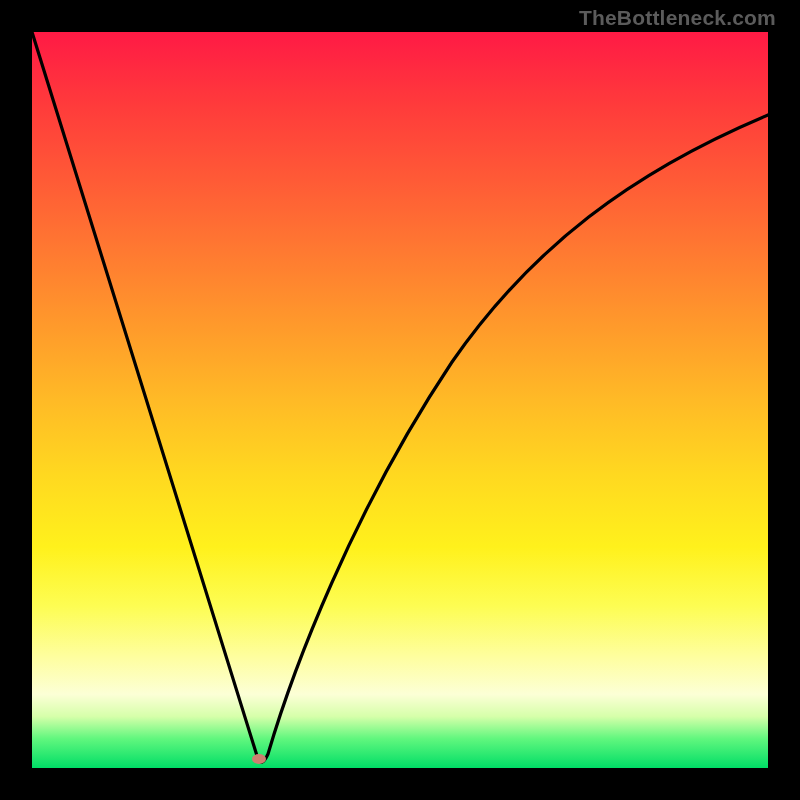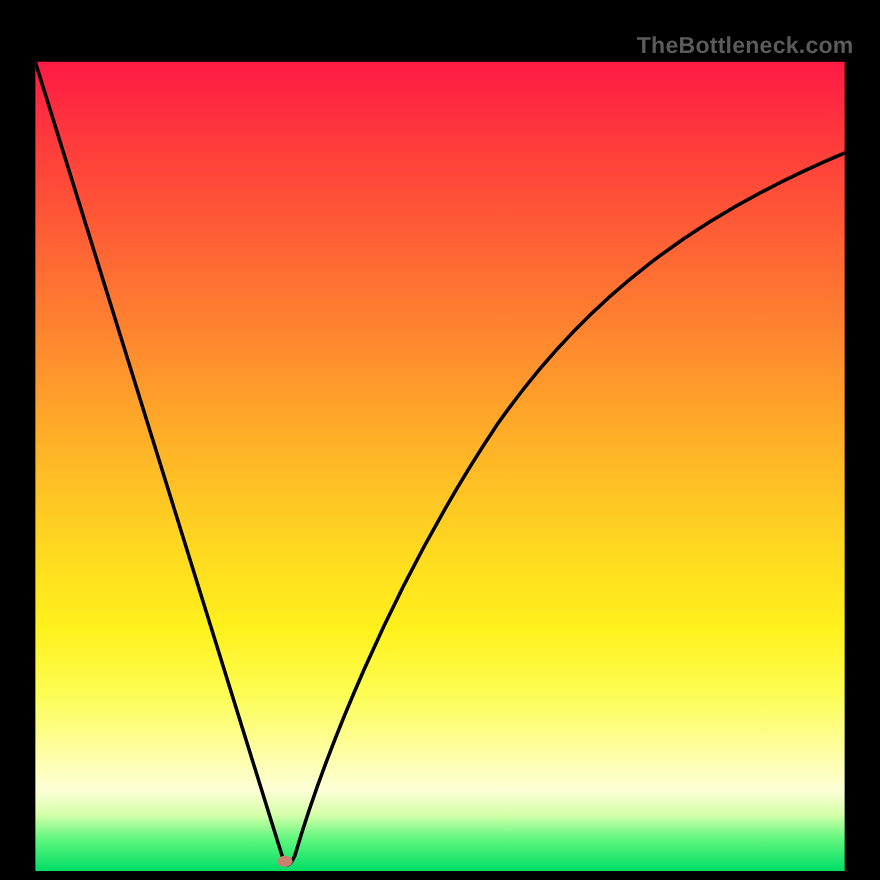--- a/index.html
+++ b/index.html
@@ -10,21 +10,20 @@
     background: #000000;
     overflow: hidden;
   }
   .frame {
     position: absolute;
     top: 0;
     left: 0;
     width: 800px;
     height: 736px;
     background: #000000;
-    margin-top: 24px;
   }
   .plot-area {
     position: absolute;
     top: 32px;
     left: 32px;
     width: 736px;
     height: 736px;
     overflow: hidden;
   }
   .gradient-bg {

